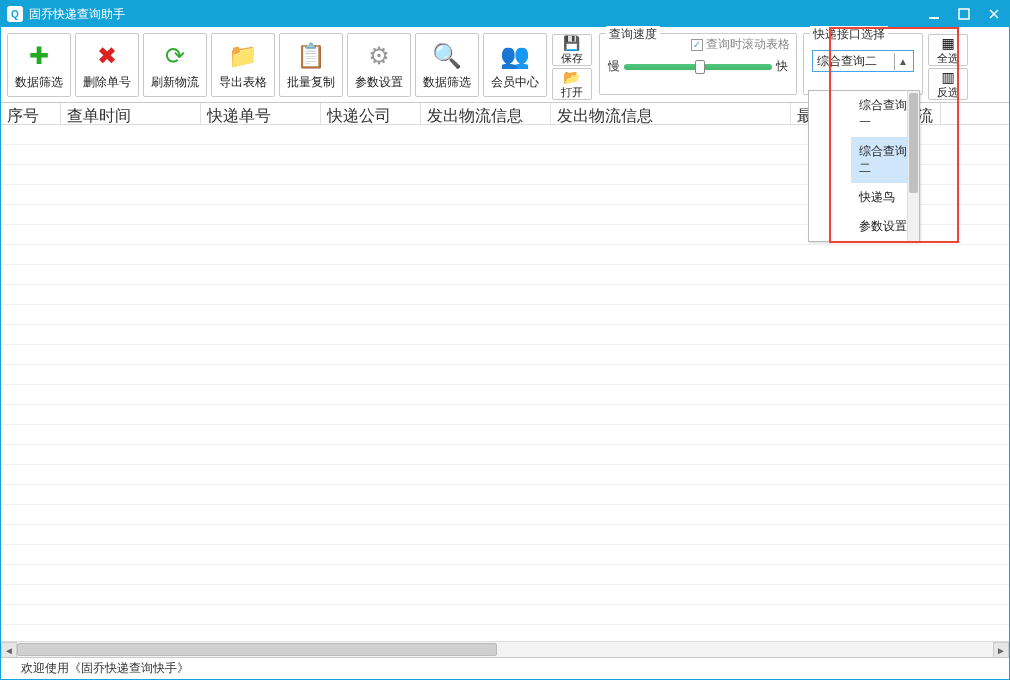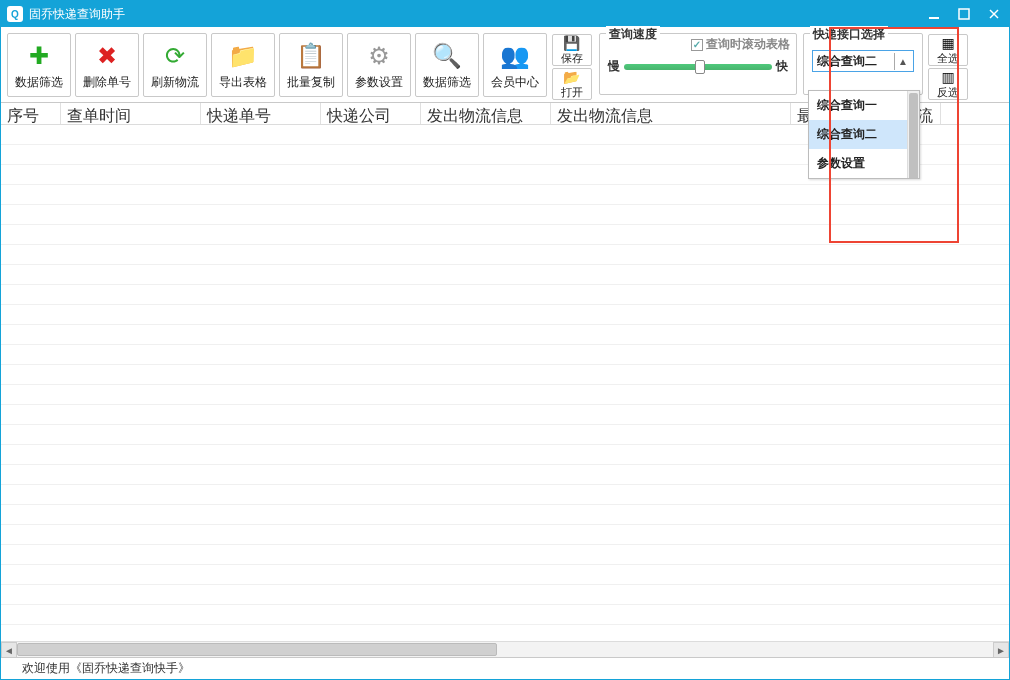--- a/index.html
+++ b/index.html
@@ -12,51 +12,51 @@
 .titlebar .win-btn { width: 30px; height: 26px; display: flex; align-items: center; justify-content: center; cursor: pointer; }
 .toolbar { display: flex; align-items: flex-start; padding: 4px 4px 0 4px; border-bottom: 1px solid #c9c9c9; background: #fff; height: 76px; position: relative; }
 .tool { width: 64px; height: 64px; border: 1px solid #c9c9c9; border-radius: 2px; margin: 2px; display: flex; flex-direction: column; align-items: center; justify-content: center; cursor: pointer; background: #fff; }
 .tool.sm { width: 40px; height: 32px; }
 .tool .ic { width: 32px; height: 32px; display: flex; align-items: center; justify-content: center; font-size: 24px; }
 .tool.sm .ic { width: 20px; height: 16px; font-size: 14px; }
 .tool .lbl { font-size: 12px; color: #222; margin-top: 2px; }
 .tool.sm .lbl { font-size: 11px; margin-top: 0; }
 .tool-col { display: flex; flex-direction: column; margin: 2px; }
 .tool-col .tool.sm { margin: 1px; }
-.group-frame { border: 1px solid #c9c9c9; border-radius: 2px; margin: 2px 2px 6px 4px; padding: 6px 8px 4px 8px; position: relative; height: 62px; font-weight: bold; }
+.group-frame { border: 1px solid #c9c9c9; border-radius: 2px; margin: 2px 2px 6px 4px; padding: 6px 8px 4px 8px; position: relative; height: 62px; }
 .group-frame .legend { position: absolute; top: -8px; left: 6px; background: #fff; padding: 0 3px; font-size: 12px; color: #333; }
 .speed-group { width: 198px; }
 .speed-row { display: flex; align-items: center; margin-top: 18px; }
 .speed-row .end { font-size: 12px; color: #333; }
 .slider-track { flex: 1; height: 6px; background: linear-gradient(#4fc97c,#49b56e); border-radius: 3px; margin: 0 4px; position: relative; }
 .slider-thumb { position: absolute; top: -4px; width: 10px; height: 14px; background: #fff; border: 1px solid #888; border-radius: 2px; left: 48%; }
 .chk-row { position: absolute; top: 2px; right: 6px; display: flex; align-items: center; color: #888; font-size: 12px; }
 .chk-row .box { width: 12px; height: 12px; border: 1px solid #999; margin-right: 3px; display: flex; align-items: center; justify-content: center; font-size: 10px; color: #5aa; }
 .iface-group { width: 120px; position: relative; }
 .combo { border: 1px solid #4aa3e6; height: 22px; display: flex; align-items: center; padding: 0 2px 0 4px; background: #fff; margin-top: 10px; }
 .combo .val { flex: 1; font-size: 12px; color: #222; border-right: 1px solid #aaa; padding-right: 2px; }
 .combo .arrow { width: 16px; text-align: center; color: #555; font-size: 10px; }
 .dropdown { position: absolute; top: 56px; left: 4px; width: 112px; background: #fff; border: 1px solid #bcbcbc; box-shadow: 1px 1px 2px rgba(0,0,0,0.15); z-index: 100; }
-.dropdown-inner { max-height: 150px; overflow: hidden; position: relative; }
+.dropdown-inner { max-height: 150px; overflow: hidden; position: relative; margin-left: 42px; }
 .dd-item { padding: 6px 8px; font-size: 12px; color: #222; cursor: pointer; }
 .dd-item.sel { background: #cfe6fb; }
 .dd-scroll { position: absolute; right: 0; top: 0; bottom: 0; width: 12px; background: #f0f0f0; border-left: 1px solid #ddd; }
 .dd-scroll .thumb { position: absolute; left: 1px; right: 1px; top: 2px; height: 100px; background: #c0c0c0; border-radius: 2px; }
 .highlight-box { position: absolute; border: 2px solid #e43; z-index: 200; pointer-events: none; }
 .table-area { flex: 1; overflow: hidden; position: relative; }
 .thead { display: flex; background: #fff; border-bottom: 1px solid #dcdcdc; height: 22px; }
 .th { border-right: 1px solid #e0e0e0; padding: 3px 6px; font-size: 16px; color: #333; overflow: hidden; white-space: nowrap; }
 .tbody { height: calc(100% - 22px - 16px); overflow: hidden; }
 .tr { height: 20px; border-bottom: 1px solid #f0f0f0; }
 .hscroll { position: absolute; left: 0; right: 0; bottom: 0; height: 16px; background: #f3f3f3; border-top: 1px solid #dcdcdc; display: flex; }
 .hscroll .btn { width: 16px; height: 16px; background: #e6e6e6; border: 1px solid #ccc; font-size: 10px; display: flex; align-items: center; justify-content: center; color: #666; }
 .hscroll .track { flex: 1; position: relative; }
 .hscroll .thumb { position: absolute; left: 0; top: 1px; bottom: 1px; width: 480px; background: #d0d0d0; border: 1px solid #bbb; border-radius: 2px; }
 .statusbar { height: 22px; border-top: 1px solid #c9c9c9; display: flex; align-items: center; background: #fff; }
-.statusbar .cell { padding: 0 0; font-size: 12px; color: #333; border-right: 1px solid #dcdcdc; height: 100%; display: flex; align-items: center; margin-left: 21px; }
+.statusbar .cell { padding: 0 20px; font-size: 12px; color: #333; border-right: 1px solid #dcdcdc; height: 100%; display: flex; align-items: center; }
 .statusbar .cell.wide { flex: 0 0 500px; }
 .statusbar .cell:last-child { flex: 1; border-right: none; }
 </style>
 </head>
 <body>
 
 <div class="window">
   <div class="titlebar">
     <div class="app-icon">Q</div>
     <div class="title">固乔快递查询助手</div>
@@ -143,20 +143,21 @@
     <div class="group-frame iface-group">
       <div class="legend">快递接口选择</div>
       <div class="combo">
         <div class="val">综合查询二</div>
         <div class="arrow">▲</div>
       </div>
       <div class="dropdown">
         <div class="dropdown-inner">
           <div class="dd-item">综合查询一</div>
           <div class="dd-item sel">综合查询二</div>
+          <div class="dd-item">快递鸟</div>
           <div class="dd-item">参数设置</div>
           <div class="dd-scroll">
               <div class="thumb"></div>
             </div>
         </div>
       </div>
     </div>
 
     <div class="tool-col">
       <div class="tool sm">

